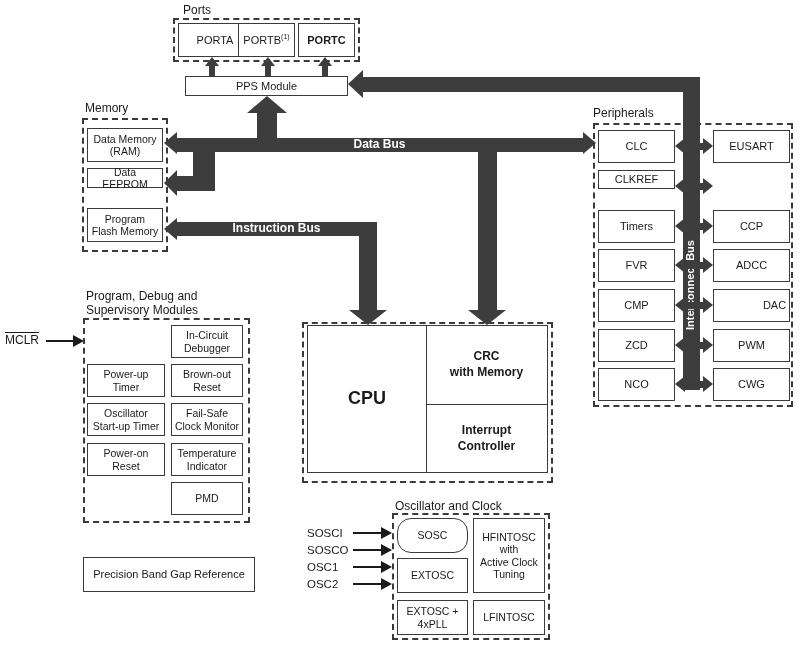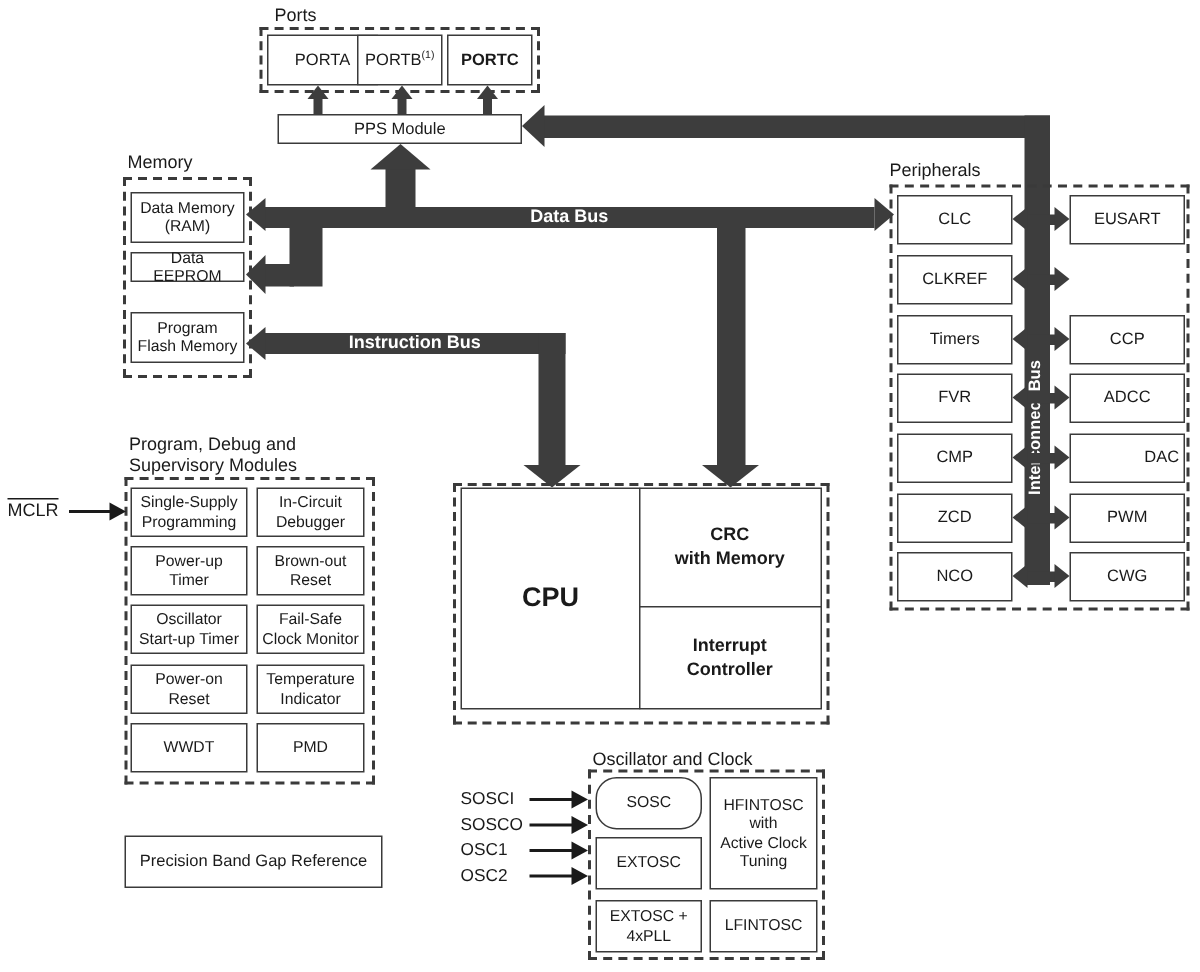--- a/index.html
+++ b/index.html
@@ -93,21 +93,21 @@
   <div class="box" style="left:307px;top:325px;width:120px;height:148px;font-size:18px;font-weight:bold;"><span>CPU</span></div>
   <div class="box" style="left:425.5px;top:325px;width:122px;height:80px;font-size:12px;font-weight:bold;line-height:1.3;"><span>CRC
 with Memory</span></div>
   <div class="box" style="left:425.5px;top:404px;width:122px;height:69px;font-size:12px;font-weight:bold;line-height:1.3;"><span>Interrupt
 Controller</span></div>
 
   <div class="glabel" style="left:593px;top:107px;">Peripherals</div>
   <div class="dashed" style="left:593px;top:123px;width:200px;height:284px;"></div>
 
   <div class="box" style="left:598px;top:130px;width:77px;height:33px;font-size:11px;"><span>CLC</span></div>
-  <div class="box" style="left:598px;top:170px;width:77px;height:33px;font-size:11px;"><span>CLKREF</span></div>
+  <div class="box" style="left:598px;top:170px;width:77px;height:19px;font-size:11px;"><span>CLKREF</span></div>
   <div class="box" style="left:598px;top:210px;width:77px;height:33px;font-size:11px;"><span>Timers</span></div>
   <div class="box" style="left:598px;top:249px;width:77px;height:33px;font-size:11px;"><span>FVR</span></div>
   <div class="box" style="left:598px;top:289px;width:77px;height:33px;font-size:11px;"><span>CMP</span></div>
   <div class="box" style="left:598px;top:329px;width:77px;height:33px;font-size:11px;"><span>ZCD</span></div>
   <div class="box" style="left:598px;top:368px;width:77px;height:33px;font-size:11px;"><span>NCO</span></div>
 
   <div class="box" style="left:713px;top:130px;width:77px;height:33px;font-size:11px;text-align:center;"><span>EUSART</span></div>
   <div class="box" style="left:713px;top:210px;width:77px;height:33px;font-size:11px;"><span>CCP</span></div>
   <div class="box" style="left:713px;top:249px;width:77px;height:33px;font-size:11px;"><span>ADCC</span></div>
   <div class="box" style="left:713px;top:289px;width:77px;height:33px;font-size:11px;padding-left:46px;"><span>DAC</span></div>
@@ -133,29 +133,26 @@
   <div class="ah ah-left-conn" style="left:675px;top:337px;"></div>
   <div class="ah ah-right-conn" style="left:703px;top:337px;"></div>
   <div class="bus" style="left:681px;top:381px;width:24px;height:7px;"></div>
   <div class="ah ah-left-conn" style="left:675px;top:376px;"></div>
   <div class="ah ah-right-conn" style="left:703px;top:376px;"></div>
 
   <div class="glabel" style="left:86px;top:290px;">Program, Debug and
 Supervisory Modules</div>
   <div class="dashed" style="left:83px;top:318px;width:167px;height:205px;"></div>
 
-  <div class="box" style="left:87px;top:325px;width:78px;height:33px;"><span>Single-Supply
-Programming</span></div>
   <div class="box" style="left:87px;top:364px;width:78px;height:33px;"><span>Power-up
 Timer</span></div>
   <div class="box" style="left:87px;top:403px;width:78px;height:33px;"><span>Oscillator
 Start-up Timer</span></div>
   <div class="box" style="left:87px;top:443px;width:78px;height:33px;"><span>Power-on
 Reset</span></div>
-  <div class="box" style="left:87px;top:482px;width:78px;height:33px;"><span>WWDT</span></div>
 
   <div class="box" style="left:171px;top:325px;width:72px;height:33px;"><span>In-Circuit
 Debugger</span></div>
   <div class="box" style="left:171px;top:364px;width:72px;height:33px;"><span>Brown-out
 Reset</span></div>
   <div class="box" style="left:171px;top:403px;width:72px;height:33px;"><span>Fail-Safe
 Clock Monitor</span></div>
   <div class="box" style="left:171px;top:443px;width:72px;height:33px;"><span>Temperature
 Indicator</span></div>
   <div class="box" style="left:171px;top:482px;width:72px;height:33px;"><span>PMD</span></div>

